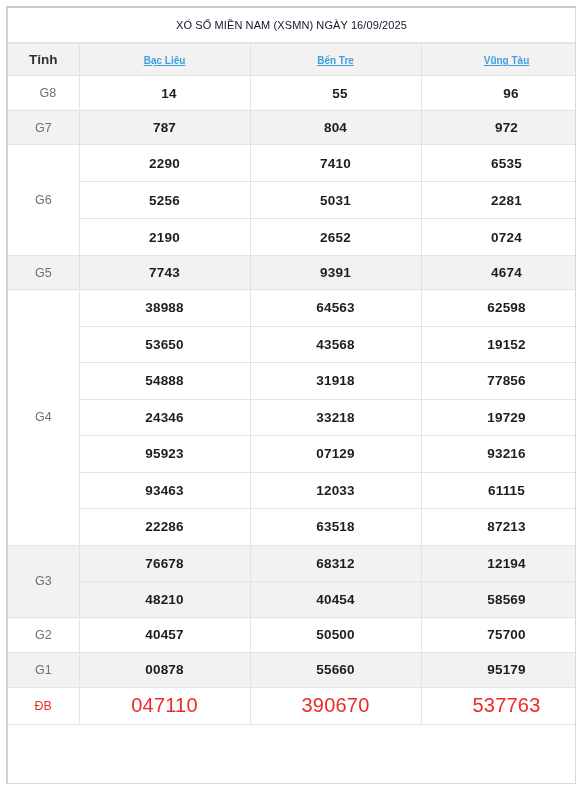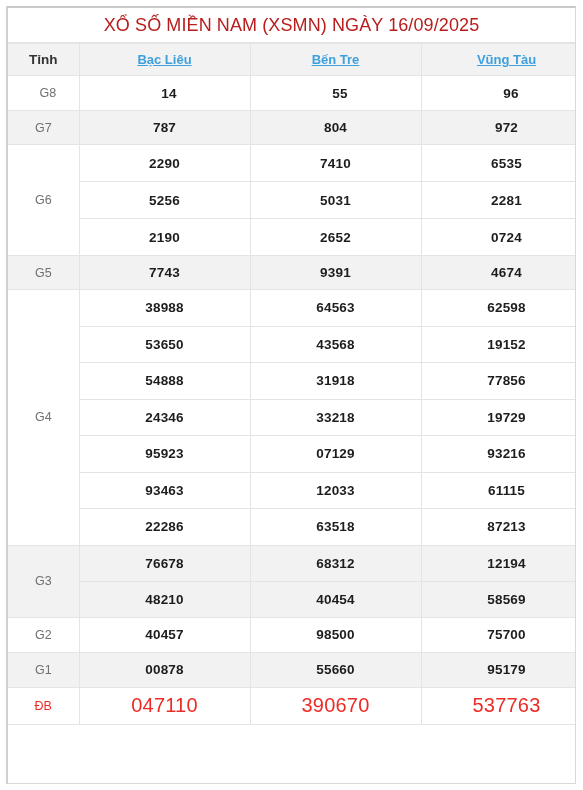--- a/index.html
+++ b/index.html
@@ -33,22 +33,22 @@
     overflow: hidden;
   }
 
   
   .header {
     text-align: center;
     padding: 8px 4px 7px 4px;
     border-bottom: 1px solid #e2e2e2;
   }
   .header-title {
-    color: #b91c1c;
-    font-size: 18px;
+    color: #0f172a;
+    font-size: 11px;
     line-height: 19px;
     letter-spacing: 0.1px;
     white-space: nowrap;
   }
   .breadcrumb {
     margin-top: 5px;
     font-size: 12.5px;
     line-height: 16px;
     color: #ea4b44;
     white-space: nowrap;
@@ -94,21 +94,21 @@
   }
   th.th-tinh {
     color: #333333;
     font-weight: bold;
     margin-top: 8px;
   }
   th.th-prov a {
     color: #3ea0dd;
     text-decoration: underline;
     font-weight: bold;
-    font-size: 13px;
+    font-size: 10px;
     cursor: pointer;
   }
 
   td.group-label {
     color: #707070;
     font-size: 12.5px;
     font-weight: normal;
   }
   td.num {
     color: #1d1d1d;
@@ -295,21 +295,21 @@
             <td class="num">12194</td>
           </tr>
           <tr class="band-gray r-g3">
             <td class="num">48210</td>
             <td class="num">40454</td>
             <td class="num">58569</td>
           </tr>
           <tr class="band-white r-g2">
             <td class="group-label" rowspan="1">G2</td>
             <td class="num">40457</td>
-            <td class="num">98500</td>
+            <td class="num">50500</td>
             <td class="num">75700</td>
           </tr>
           <tr class="band-gray r-g1">
             <td class="group-label" rowspan="1">G1</td>
             <td class="num">00878</td>
             <td class="num">55660</td>
             <td class="num">95179</td>
           </tr>
           <tr class="band-white r-db">
             <td class="group-label" rowspan="1">ĐB</td>

